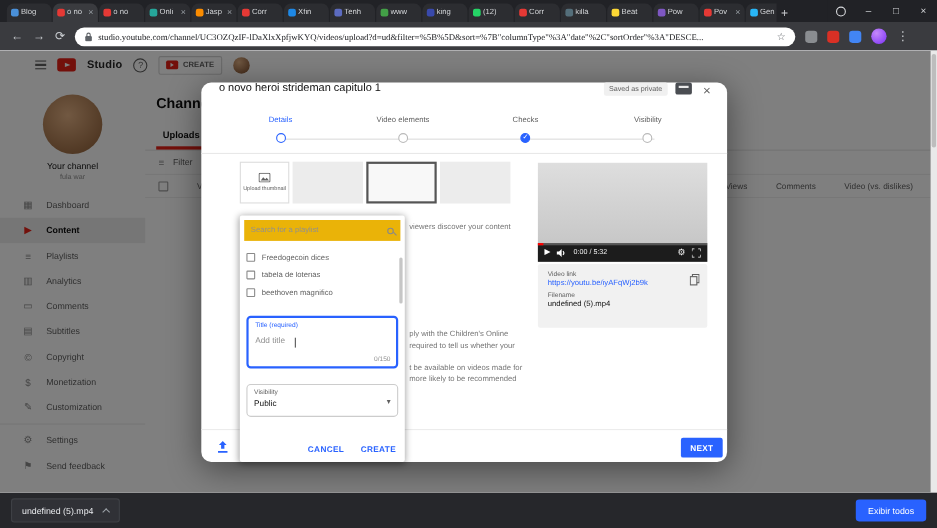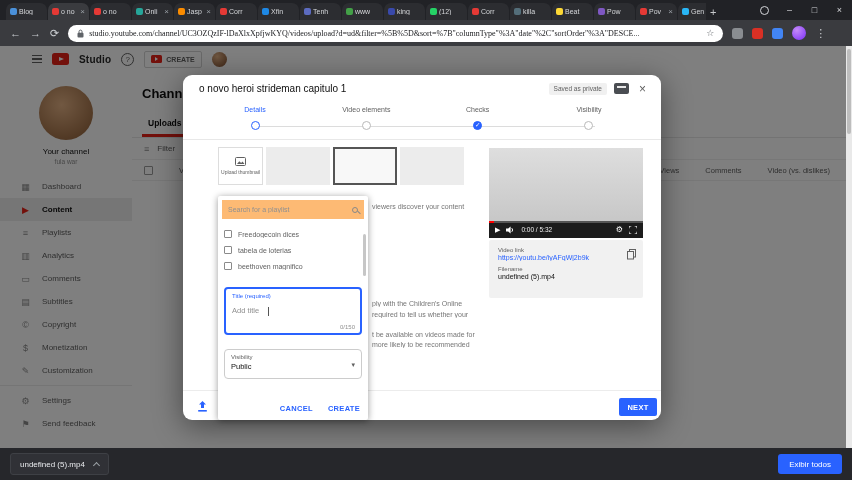--- a/index.html
+++ b/index.html
@@ -66,21 +66,21 @@
 .table-head{height:21px;display:flex;align-items:center;padding:0 16px 0 12px;font-size:7.5px;color:#606060;border-bottom:1px solid #eee;gap:26px}
 .th-cb{width:9px;height:9px;border:1.5px solid #9a9a9a;border-radius:1px;flex:none}
 .th-video{flex:1}
 .th-col{white-space:nowrap}
 
 .overlay{position:absolute;inset:0;background:rgba(0,0,0,.5);z-index:50}
 .pg-scroll{position:absolute;right:0;top:0;bottom:0;width:6px;background:#e9e9e9;z-index:60}
 .pg-thumb{position:absolute;top:3px;left:1px;width:4px;height:85px;background:#bdbdbd;border-radius:2px;display:block}
 
 .modal{position:absolute;left:183px;top:29px;width:478px;height:345px;background:#fff;border-radius:9px;z-index:70;box-shadow:0 6px 30px rgba(0,0,0,.45)}
-.m-header{height:27px;display:flex;align-items:center;gap:7px;padding:0 12px 0 16px}
+.m-header{height:27px;display:flex;align-items:flex-start;gap:7px;padding:0 12px 0 16px}
 .m-title{flex:1;font-size:10px;font-weight:500;color:#0f0f0f;white-space:nowrap;overflow:hidden}
 .m-badge{font-size:6.5px;color:#606060;background:#f0f0f0;border-radius:2px;padding:2.5px 5px;white-space:nowrap}
 .m-dark-ic{width:15px;height:11px;background:#4a4d52;border-radius:2px;position:relative}
 .m-dark-ic:after{content:"";position:absolute;left:3px;top:3px;width:9px;height:2px;background:#e8e8e8}
 .m-close{font-size:12px;color:#606060;padding:0 3px}
 .m-stepper{position:absolute;top:31px;left:0;right:0;height:32px;display:flex;justify-content:space-between;padding:0 26px}
 .step{width:92px;text-align:center;position:relative}
 .step-label{font-size:7px;color:#606060;height:11px;white-space:nowrap}
 .step.active .step-label{color:var(--accent)}
 .step-dot{width:9px;height:9px;border-radius:50%;background:#fff;border:1.5px solid #b9b9b9;margin:4px auto 0;position:relative;z-index:2;display:flex;align-items:center;justify-content:center}
@@ -107,21 +107,21 @@
 .m-infobox{position:absolute;left:306px;top:165px;width:154px;height:58px;background:#f1f1f1;padding:7px 9px;border-radius:2px}
 .ib-label{font-size:6px;color:#606060}
 .ib-link{font-size:7px;color:var(--link);white-space:nowrap;overflow:hidden;width:128px;margin-top:1px}
 .ib-file{font-size:7px;color:#0f0f0f;margin-top:1px}
 .ib-copy{position:absolute;right:7px;top:9px}
 .m-footline{position:absolute;left:0;right:0;top:315px;border-top:1px solid #ececec}
 .m-upstatus{position:absolute;left:14px;bottom:8px;color:var(--accent)}
 .m-next{position:absolute;right:4px;bottom:4px;width:38px;height:18px;background:var(--accent);color:#fff;font-size:7.5px;font-weight:700;display:flex;align-items:center;justify-content:center;border-radius:2px;letter-spacing:.3px}
 
 .pl-panel{position:absolute;left:35px;top:121px;width:150px;height:224px;background:#fff;border-radius:2px;box-shadow:0 1px 7px rgba(0,0,0,.4);z-index:5}
-.pl-search{margin:4px;height:19px;background:#fdba74;display:flex;align-items:center;gap:6px;padding:0 6px}
+.pl-search{margin:4px;height:19px;background:#eab308;display:flex;align-items:center;gap:6px;padding:0 6px}
 .pl-sinput{flex:1;border:0;outline:0;background:transparent;font-size:7px;color:#555;font-family:inherit;min-width:0}
 .pl-list{margin:7px 6px 0}
 .pl-row{height:16px;display:flex;align-items:center;gap:6px}
 .pl-cb{width:8px;height:8px;border:1px solid #8a8a8a;border-radius:1px;flex:none}
 .pl-lb{font-size:7px;color:#606060;white-space:nowrap;overflow:hidden}
 .pl-scroll{position:absolute;right:2px;top:38px;width:3px;height:42px;background:#c6c6c6;border-radius:2px;display:block}
 .pl-field{margin:13px 6px 0;border:2px solid var(--accent);border-radius:4px;height:48px;padding:4px 6px;position:relative}
 .pl-flabel{font-size:6px;color:var(--accent)}
 .pl-tinput{width:100%;border:0;outline:0;font-size:7.5px;color:#333;font-family:inherit;margin-top:2px;background:transparent}
 .pl-counter{position:absolute;right:5px;bottom:3px;font-size:6px;color:#909090}

